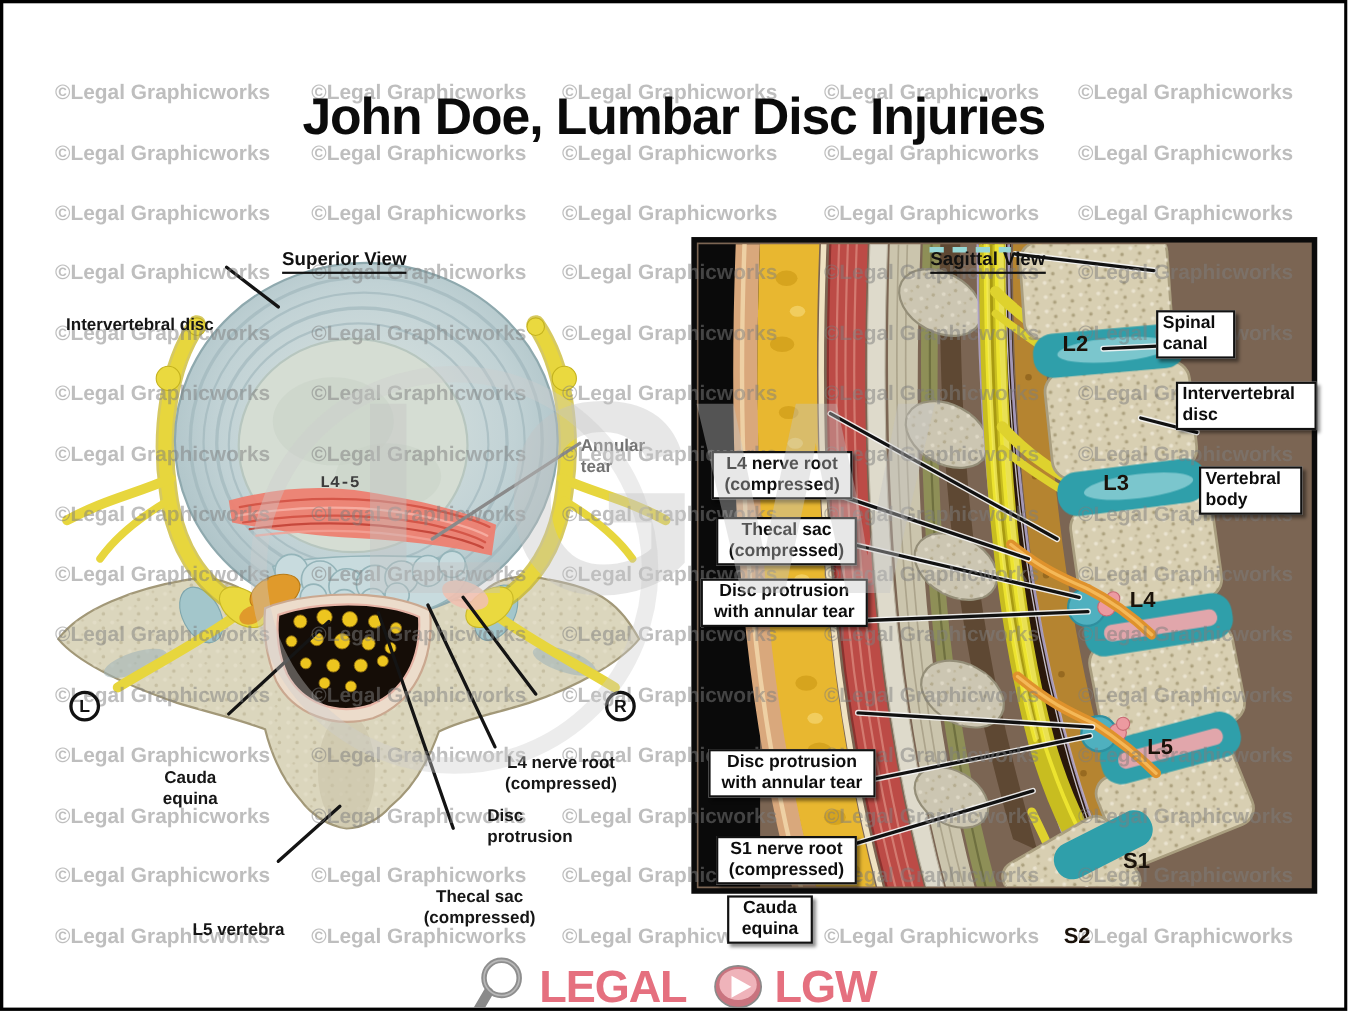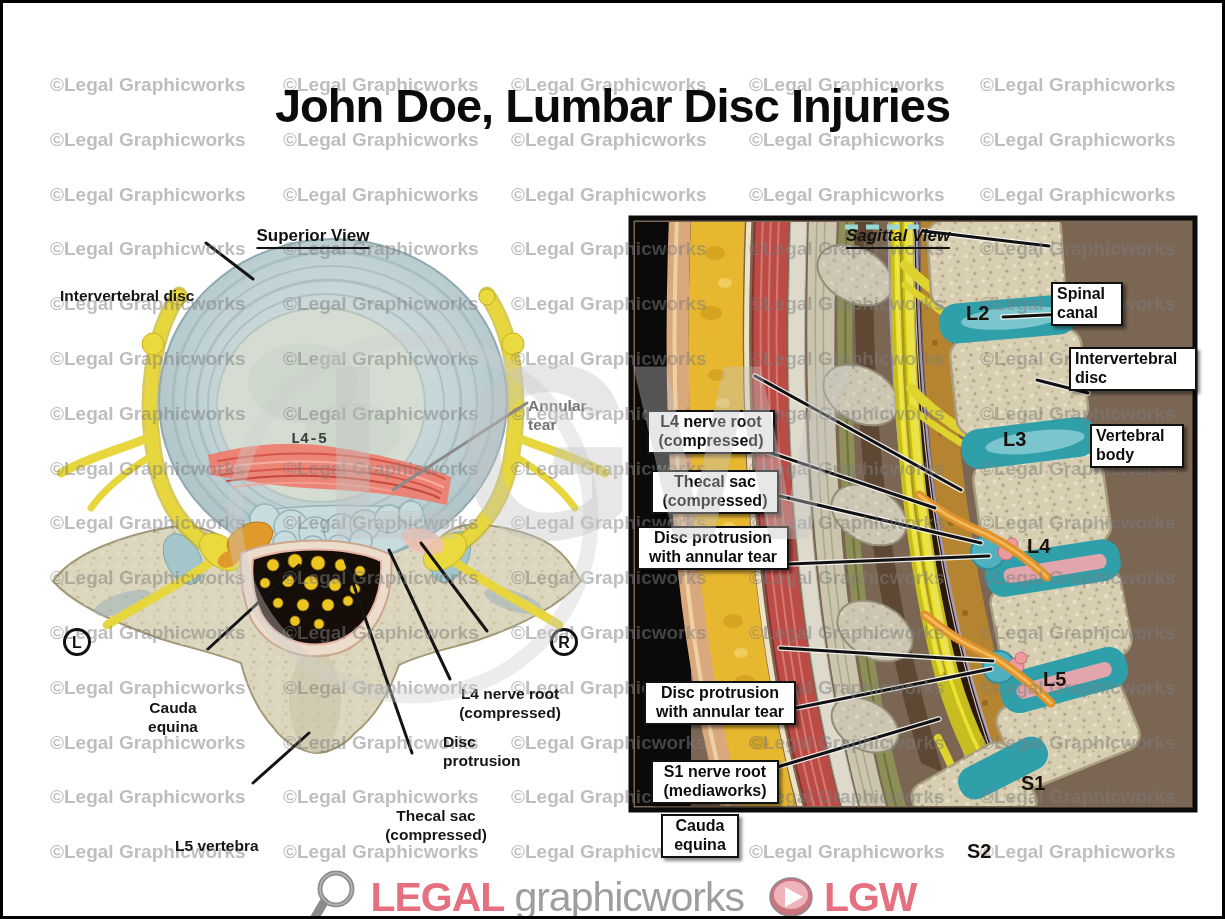--- a/index.html
+++ b/index.html
@@ -448,54 +448,53 @@
     <div class="sup-label center" style="left:378px;top:748px;width:110px;">Thecal sac (compressed)</div>
     <div class="sup-label" style="left:172px;top:778px;white-space:nowrap;">L5 vertebra</div>
 
     <div class="sbox" style="left:1048px;top:224px;width:60px;">Spinal canal</div>
     <div class="sbox" style="left:1066px;top:289px;width:116px;">Intervertebral disc</div>
     <div class="sbox" style="left:1087px;top:366px;width:82px;">Vertebral body</div>
     <div class="sbox center" style="left:644px;top:352px;width:116px;">L4 nerve root (compressed)</div>
     <div class="sbox center" style="left:648px;top:412px;width:116px;">Thecal sac (compressed)</div>
     <div class="sbox center" style="left:634px;top:468px;width:140px;">Disc protrusion with annular tear</div>
     <div class="sbox center" style="left:641px;top:623px;width:140px;">Disc protrusion with annular tear</div>
-    <div class="sbox center" style="left:648px;top:702px;width:116px;">S1 nerve root (mediaworks)</div>
+    <div class="sbox center" style="left:648px;top:702px;width:116px;">S1 nerve root (compressed)</div>
     <div class="sbox center" style="left:658px;top:756px;width:66px;">Cauda equina</div>
 
     <div class="vlabel" style="left:963px;top:244px;">L2</div>
     <div class="vlabel" style="left:1000px;top:370px;">L3</div>
     <div class="vlabel" style="left:1024px;top:477px;">L4</div>
     <div class="vlabel" style="left:1040px;top:610px;">L5</div>
     <div class="vlabel" style="left:1018px;top:714px;">S1</div>
     <div class="vlabel" style="left:964px;top:782px;">S2</div>
   </div>
 
   <div class="layer bigwm">
     <svg width="1225" height="919" style="position:absolute;left:0;top:0;">
       <circle cx="410" cy="460" r="178" fill="none" stroke="rgba(205,205,205,0.38)" stroke-width="15"></circle>
     </svg>
     <div class="bigwm-text">LGW</div>
   </div>
 
   <div class="layer chrome" style="pointer-events:none;">
     <div class="page-title">John Doe, Lumbar Disc Injuries</div>
     <div class="view-heading" style="left:310px;top:168px;">Superior View</div>
-    <div class="view-heading" style="left:895px;top:168px;font-style:italic;">Sagittal View</div>
+    <div class="view-heading" style="left:895px;top:168px;">Sagittal View</div>
 
     <div class="footer">
       <div class="brandline">
         <span style="display:inline-flex;">
           <svg width="52" height="58" viewBox="0 0 52 58">
             <circle cx="28" cy="21" r="16" fill="#ffffff" stroke="#8e8e8e" stroke-width="5"></circle>
             <line x1="16" y1="34" x2="6" y2="51" stroke="#8a8a8a" stroke-width="9" stroke-linecap="round"></line>
             <circle cx="28" cy="21" r="16" fill="none" stroke="#b8b8b8" stroke-width="1.5"></circle>
           </svg>
         </span>
         <span class="brand-accent">LEGAL</span>
-        <span class="brand-rest">graphicworks</span>
         <span style="display:inline-flex;margin-left:14px;">
           <svg width="46" height="42" viewBox="0 0 46 42">
             <ellipse cx="23" cy="21" rx="21" ry="19" fill="#c9747f" stroke="#8a8a8a" stroke-width="1.5"></ellipse>
             <ellipse cx="23" cy="19" rx="17" ry="14" fill="#efb3ba"></ellipse>
             <path d="M17,11 L17,31 L35,21 Z" fill="#ffffff"></path>
           </svg>
         </span>
         <span class="brand-accent">LGW</span>
       </div>
     </div>

